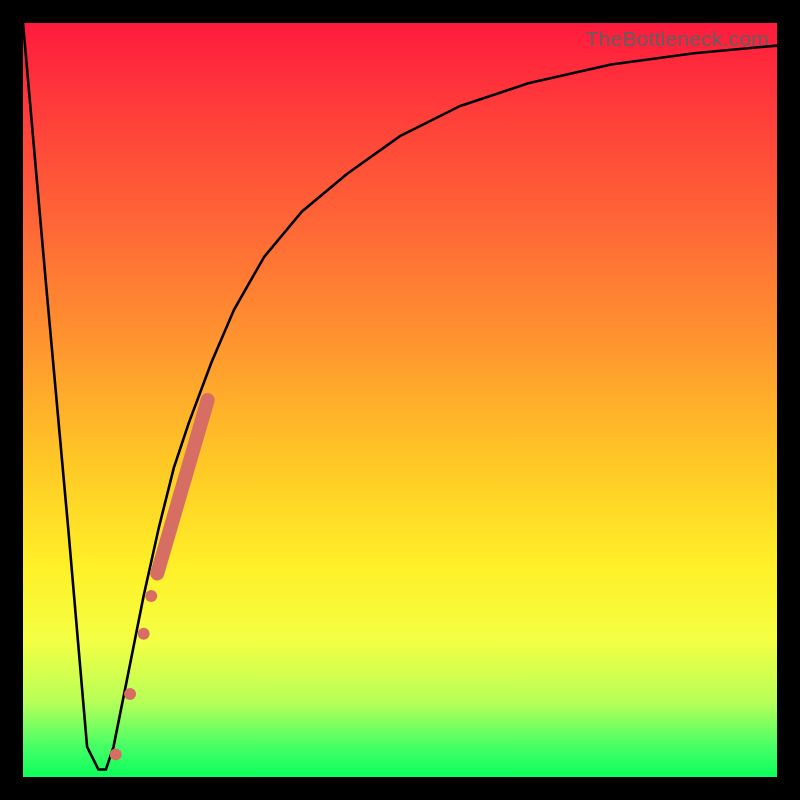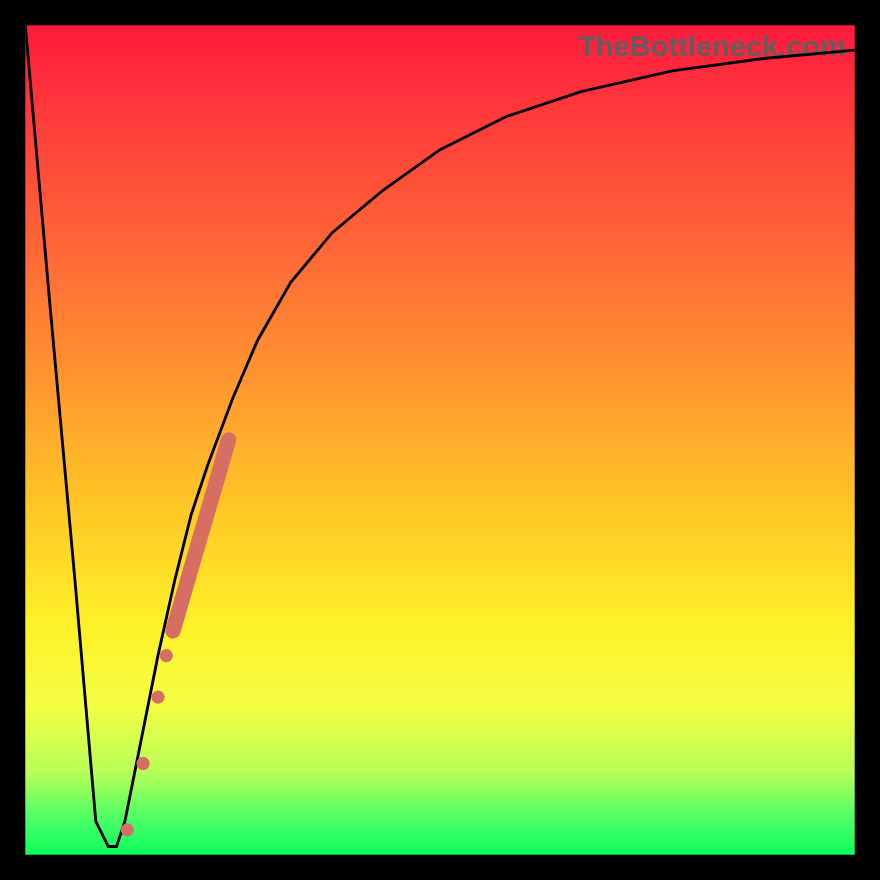--- a/index.html
+++ b/index.html
@@ -35,22 +35,22 @@
       #f3ff44 82%,
       #b8ff58 90%,
       #46ff66 96%,
       #0cff5c 100%
     );
   }
   .watermark {
     position: absolute;
     top: 4px;
     right: 8px;
-    font-size: 26px;
-    font-weight: 700;
+    font-size: 21px;
+    font-weight: 400;
     color: #5f5f5f;
     letter-spacing: 0.2px;
     font-family: Arial, Helvetica, sans-serif;
   }
   svg.curve {
     position: absolute;
     left: 0; top: 0;
     width: 754px;
     height: 754px;
   }

